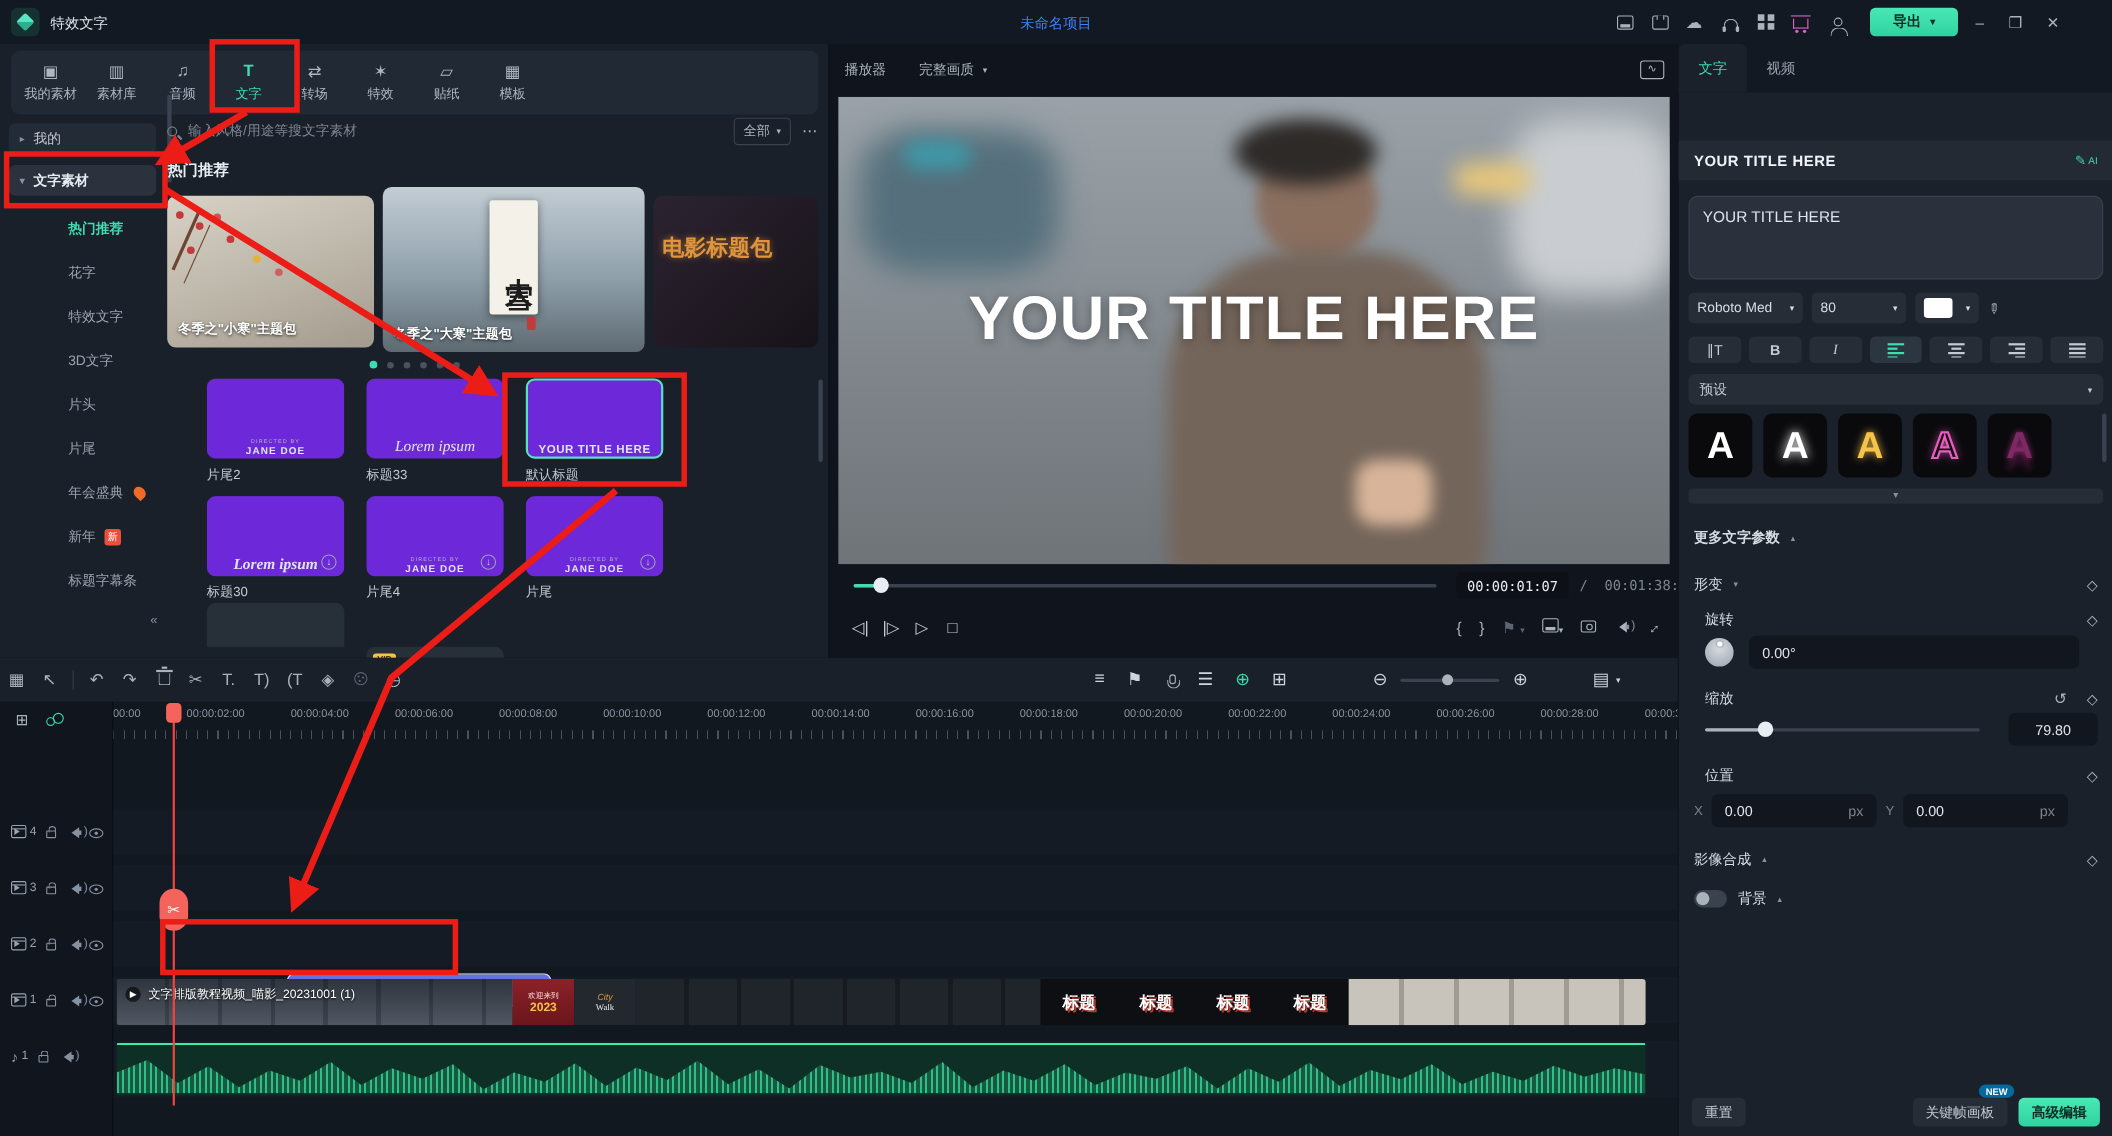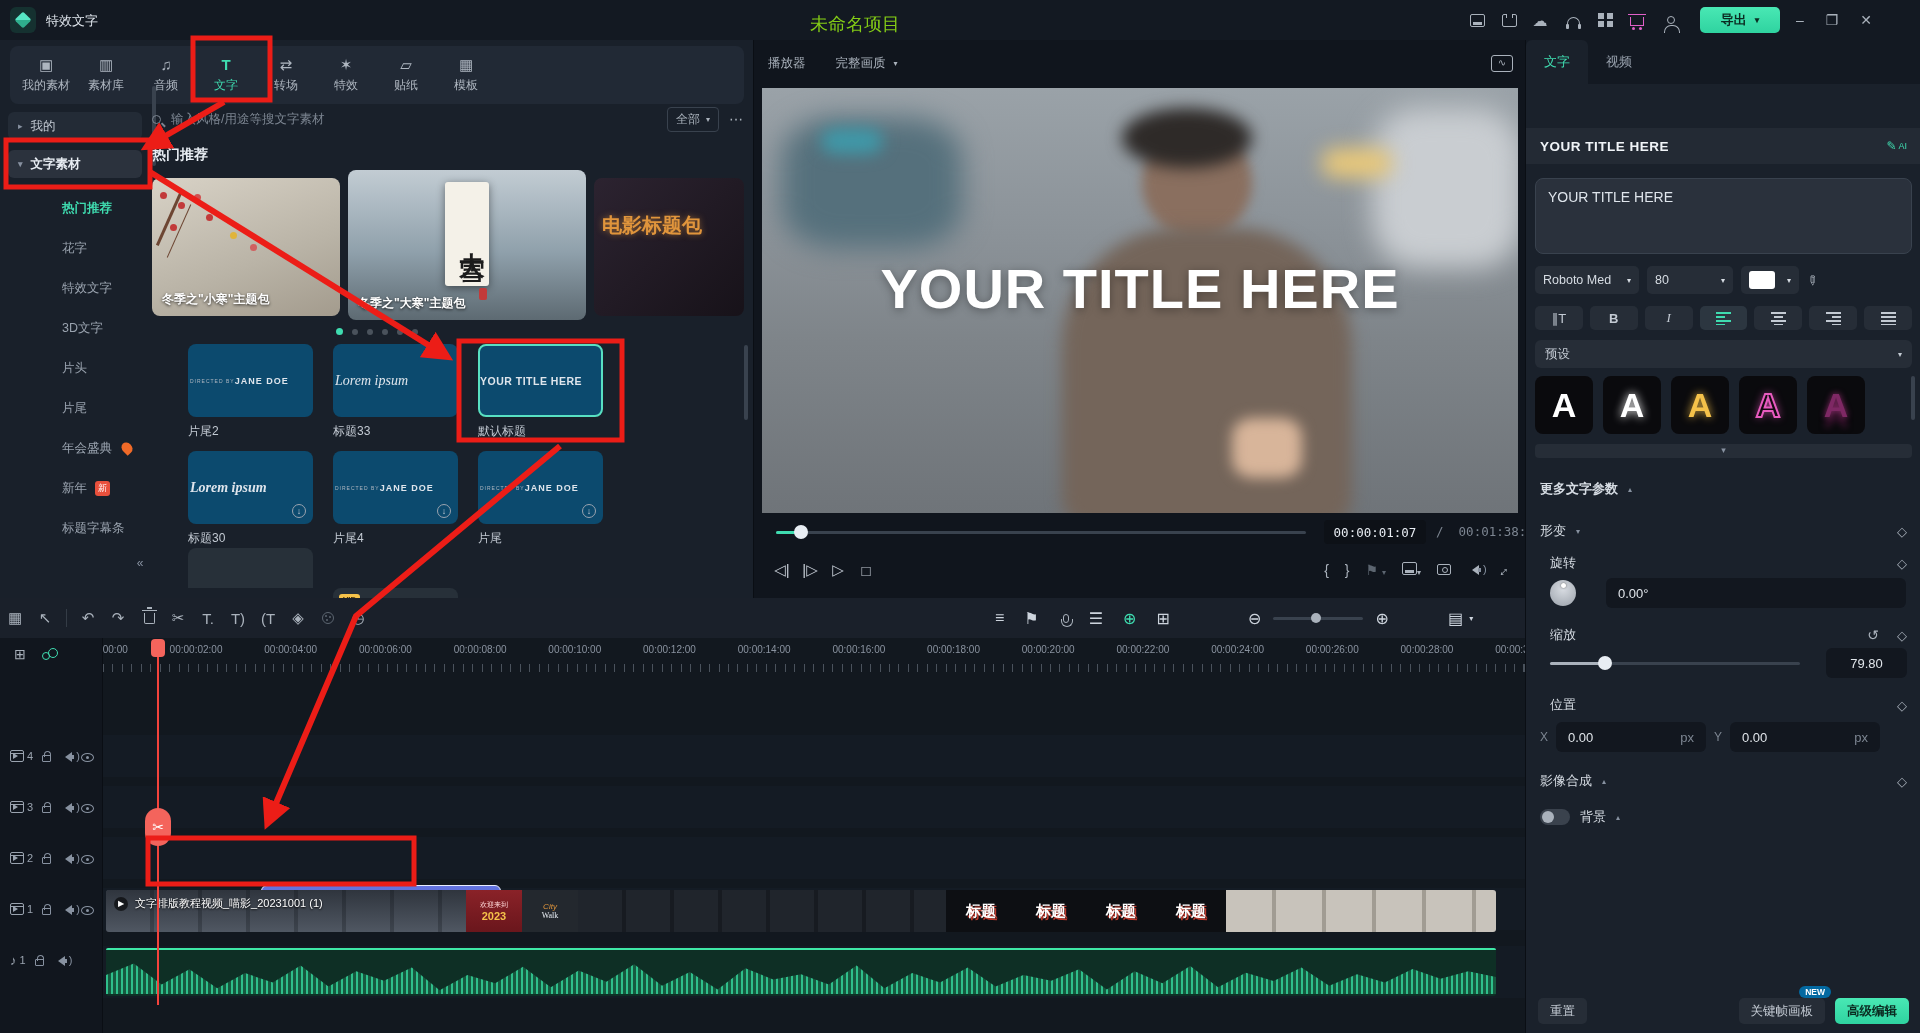--- a/index.html
+++ b/index.html
@@ -9,21 +9,21 @@
 .dim{color:#7c8591;}
 .teal{color:#3fdcb0;}.f12{font-size:12px}
 .bold{font-weight:bold;}
 .rowc{display:flex;align-items:center;}
 
 #titlebar{left:0;top:0;width:1920px;height:40px;background:#131922;}
 .logo{left:10px;top:7px;width:26px;height:26px;border-radius:6px;background:#153130;display:flex;align-items:center;justify-content:center;}
 .logo i{width:12px;height:12px;background:linear-gradient(135deg,#57e6c5 50%,#2fae8d 50%);transform:rotate(45deg);border-radius:2px;display:block;}
 .appname{left:46px;top:12px;font-size:13px;color:#dfe5ec;}
 .menus{left:118px;top:0;height:40px;display:flex;gap:34px;align-items:center;font-size:13px;color:#c3cad3;}
-.proj{top:12px;width:300px;left:810px;text-align:left;font-size:18px;color:#84cc16;}
+.proj{top:12px;width:300px;left:810px;text-align:center;font-size:13px;color:#3b82f6;}
 .sysicons{top:0;height:40px;left:1468px;display:flex;gap:14px;align-items:center;}
 .sysicons .slot{width:18px;height:18px;display:flex;align-items:center;justify-content:center;color:#aab2bc;}
 .exportbtn{left:1700px;top:7px;width:80px;height:26px;border-radius:5px;background:linear-gradient(180deg,#49e8b4,#2fd3a0);color:#0b2b21;font-size:13px;font-weight:bold;display:flex;align-items:center;justify-content:center;gap:8px;}
 .winctl{top:0;height:40px;left:1796px;display:flex;gap:22px;align-items:center;color:#aab2bc;font-size:14px;}
 
 .ic{position:relative;display:inline-block;width:15px;height:13px;}
 .ic-monitor{border:1.5px solid #aab2bc;border-radius:2px;}
 .ic-monitor:after{content:"";position:absolute;left:2px;right:2px;bottom:1px;height:3px;background:#aab2bc;}
 .ic-save{border:1.5px solid #aab2bc;border-radius:2px;}
 .ic-save:after{content:"";position:absolute;left:3px;top:-1px;width:5px;height:4px;background:#131922;border-left:1.5px solid #aab2bc;border-right:1.5px solid #aab2bc;}
@@ -95,21 +95,21 @@
 .b2{background:linear-gradient(180deg,#c2ccd3,#8fa0ab 55%,#5d6a72);}
 .b2 .sign{position:absolute;left:50%;top:12px;transform:translateX(-50%);width:44px;height:104px;background:#f4f1e8;border-radius:3px;box-shadow:0 2px 8px rgba(0,0,0,.45);writing-mode:vertical-rl;text-orientation:upright;font-size:26px;font-weight:bold;color:#1c1c1c;text-align:center;letter-spacing:6px;padding-top:8px;font-family:"Liberation Serif",serif;}
 .b2 .stamp{position:absolute;left:55%;top:118px;width:8px;height:12px;background:#c23a3a;border-radius:2px;}
 .b3{background:linear-gradient(135deg,#2c2330,#171219);}
 .b3 .b3t{position:absolute;left:8px;top:34px;font-size:20px;color:#e0953c;font-weight:bold;font-family:"Liberation Serif",serif;text-shadow:0 0 6px rgba(224,149,60,.6);}
 .dots{left:336px;top:288px;display:flex;gap:9px;align-items:center;}
 .dots i{width:6px;height:6px;border-radius:50%;background:#4a525c;display:block;}
 .dots i.on{background:#3fdcb0;width:7px;height:7px;}
 .cardgrid{left:188px;top:304px;width:460px;display:flex;flex-wrap:wrap;}
 .card{width:125px;margin-right:20px;margin-bottom:11px;}
-.card .thumb{width:125px;height:73px;background:#0c4a6e;border-radius:8px;position:relative;display:flex;flex-direction:row;align-items:center;justify-content:flex-start;border:2px solid transparent;color:#dfe5ec;overflow:hidden;}
+.card .thumb{width:125px;height:73px;background:#6d28d9;border-radius:8px;position:relative;display:flex;flex-direction:column;align-items:center;justify-content:flex-end;border:2px solid transparent;color:#dfe5ec;overflow:hidden;}
 .card.sel .thumb{border-color:#58e0c2;}
 .card .lbl{margin-top:6px;font-size:12px;color:#c3cad3;}
 .card .sub{font-size:5px;letter-spacing:1px;color:#aeb6c0;}
 .card.janedoe .main{font-size:9px;font-weight:bold;letter-spacing:1px;}
 .card.script .main{font-family:"Liberation Serif",serif;font-style:italic;font-size:14px;}
 .card.bserif .main{font-family:"Liberation Serif",serif;font-style:italic;font-weight:bold;font-size:14px;}
 .card.deftitle .main{font-size:10.5px;font-weight:bold;letter-spacing:.5px;}
 .dlbtn{position:absolute;right:5px;bottom:4px;width:14px;height:14px;border:1px solid #9aa3af;border-radius:50%;color:#cdd4dd;font-size:9px;line-height:12px;text-align:center;}
 .stripc{height:40px;width:125px;border-radius:8px 8px 0 0;background:#273039;position:relative;overflow:hidden;}
 .vipb{position:absolute;left:6px;top:6px;background:#f5c24a;color:#4a3305;font-size:8px;font-weight:bold;border-radius:3px;padding:1px 4px;}
@@ -576,21 +576,21 @@
     <span class="rowc" style="gap:10px">
         <span class="rowlbl">形变</span>
         <span style="font-size:8px;color:#8791a0">▾</span>
       </span>
     <span class="kf">◇</span>
   </div>
   <div class="abs rowc" style="left:24px;top:514px;width:357px;justify-content:space-between;">
     <span class="rowlbl">旋转</span>
     <span class="kf">◇</span>
   </div>
-  <div class="abs rowc" style="left:24px;top:538px;gap:30px;">
+  <div class="abs rowc" style="left:24px;top:538px;gap:14px;">
     <span class="knob"></span>
     <span class="valbox" style="width:300px">0.00°</span>
   </div>
   <div class="abs rowc" style="left:24px;top:586px;width:357px;">
     <span class="rowlbl">缩放</span>
     <span style="flex:1"></span>
     <span style="color:#aab2bc;font-size:14px;margin-right:18px;">↺</span>
     <span class="kf">◇</span>
   </div>
   <div class="abs" style="left:24px;top:622px;width:250px;">

